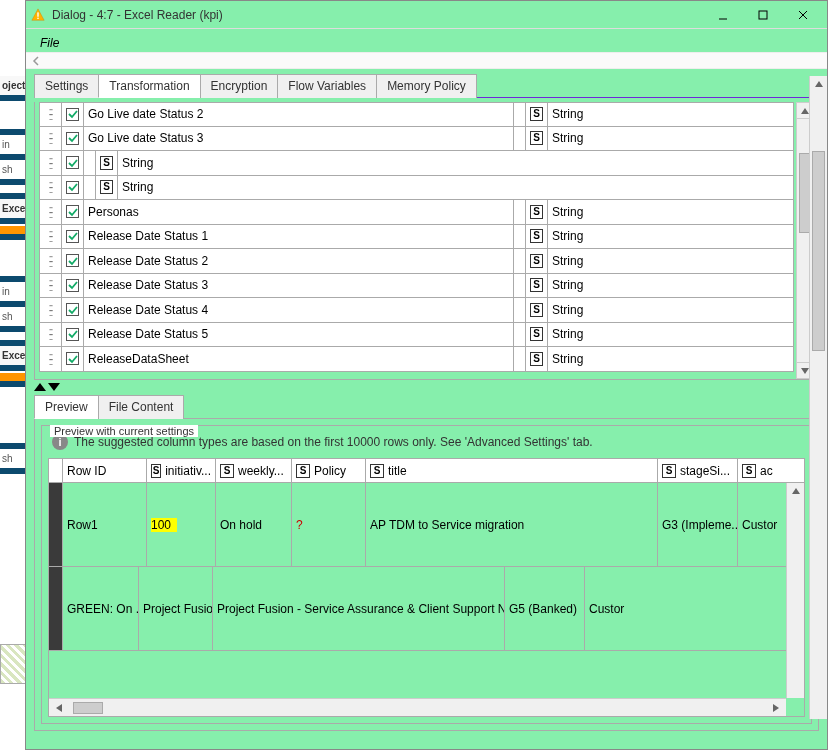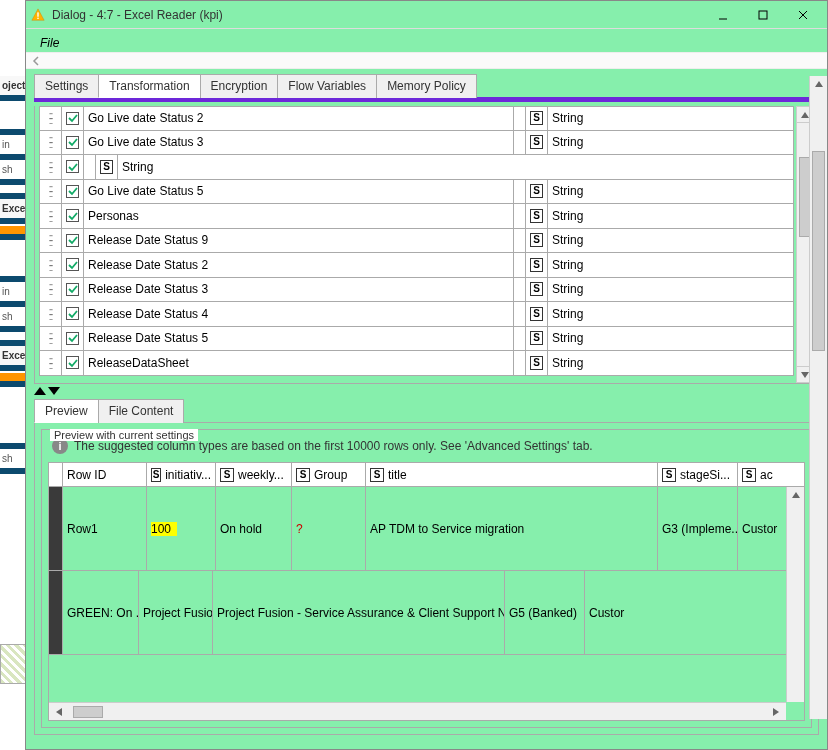--- a/index.html
+++ b/index.html
@@ -14,21 +14,21 @@
 .titlebar .icon { width: 16px; height: 16px; margin-right: 6px; display: inline-flex; align-items:center; justify-content:center;}
 .titlebar .icon svg { width:14px; height:14px; }
 .titlebar .title { flex: 1; font-size: 12px; color: #333; }
 .winbtn { width: 40px; height: 24px; display:flex; align-items:center; justify-content:center; color:#333; }
 .winbtn svg { width: 12px; height: 12px; }
 .menubar { height: 24px; padding: 0 8px; display:flex; align-items:flex-end; border-bottom: 1px solid #eee; font-style: italic; }
 .menubar .menuitem { padding: 2px 6px; font-size: 12px; }
 .toolbar-strip { height: 16px; background:#fafafa; border-bottom:1px solid #eee; display:flex; align-items:center; padding:0 4px; color:#888; }
 .toolbar-strip svg { width:12px; height:12px; }
 .content { flex:1; display:flex; flex-direction:column; padding: 4px 8px 4px 8px; overflow:hidden; }
-.tabstrip { display:flex; border-bottom: 5px solid #6d28d9; font-size: 12px; margin-bottom: 4px; }
+.tabstrip { display:flex; border-bottom: 1px solid #6d28d9; font-size: 12px; margin-bottom: 4px; }
 .tab { padding: 4px 10px; border:1px solid #aaa; border-bottom:none; background:#f0f0f0; margin-right:-1px; position:relative; top:1px; color:#333; }
 .tab.active { background:#fff; border-bottom:1px solid #fff; }
 .panel { border:1px solid #aaa; border-top:none; flex:0 0 auto; position:relative;}
 
 .trans-panel { height: 278px; padding: 0; position: relative; }
 .trans-body { position:absolute; top:0; bottom:0; left:4px; right:4px; overflow:hidden; }
 .trans-table { position:absolute; top:0; left:0; right:20px; bottom:0; overflow:hidden; }
 .trow { display:flex; align-items:center; height: 24.5px; border:1px solid #aaa; border-top:none; background:#fff; }
 .trow:first-child{ border-top:1px solid #aaa; }
 .tcell { border-right:1px solid #aaa; height:100%; display:flex; align-items:center; padding: 0 4px; overflow:hidden; white-space:nowrap; }
@@ -228,21 +228,20 @@
               <div class="tcell drag-h">
                 <span class="drag-dots">::<br>::</span>
               </div>
               <div class="tcell chk-c">
                 <span class="chkbox">
                   <svg viewBox="0 0 10 10">
                     <polyline points="1,5 4,8 9,2" fill="none" stroke="#1a6" stroke-width="1.8"></polyline>
                   </svg>
                 </span>
               </div>
-              <div class="tcell colname">Go Live date Status 5</div>
               <div class="tcell midgap"></div>
               <div class="tcell type-ic">
                 <span class="s-box">S</span>
               </div>
               <div class="tcell typename">String</div>
             </div>
             <div class="trow">
               <div class="tcell drag-h">
                 <span class="drag-dots">::<br>::</span>
               </div>
@@ -264,21 +263,21 @@
               <div class="tcell drag-h">
                 <span class="drag-dots">::<br>::</span>
               </div>
               <div class="tcell chk-c">
                 <span class="chkbox">
                   <svg viewBox="0 0 10 10">
                     <polyline points="1,5 4,8 9,2" fill="none" stroke="#1a6" stroke-width="1.8"></polyline>
                   </svg>
                 </span>
               </div>
-              <div class="tcell colname">Release Date Status 9</div>
+              <div class="tcell colname">Release Date Status 1</div>
               <div class="tcell midgap"></div>
               <div class="tcell type-ic">
                 <span class="s-box">S</span>
               </div>
               <div class="tcell typename">String</div>
             </div>
             <div class="trow">
               <div class="tcell drag-h">
                 <span class="drag-dots">::<br>::</span>
               </div>
@@ -411,21 +410,21 @@
             <div class="gh c-init">
                 <span class="s-box">S</span>
                 <span>initiativ...</span>
               </div>
             <div class="gh c-week">
                 <span class="s-box">S</span>
                 <span>weekly...</span>
               </div>
             <div class="gh c-grp">
                 <span class="s-box">S</span>
-                <span>Group</span>
+                <span>Policy</span>
               </div>
             <div class="gh c-title">
                 <span class="s-box">S</span>
                 <span>title</span>
               </div>
             <div class="gh c-stage">
                 <span class="s-box">S</span>
                 <span>stageSi...</span>
               </div>
             <div class="gh c-ac" style="border-right:none;">

